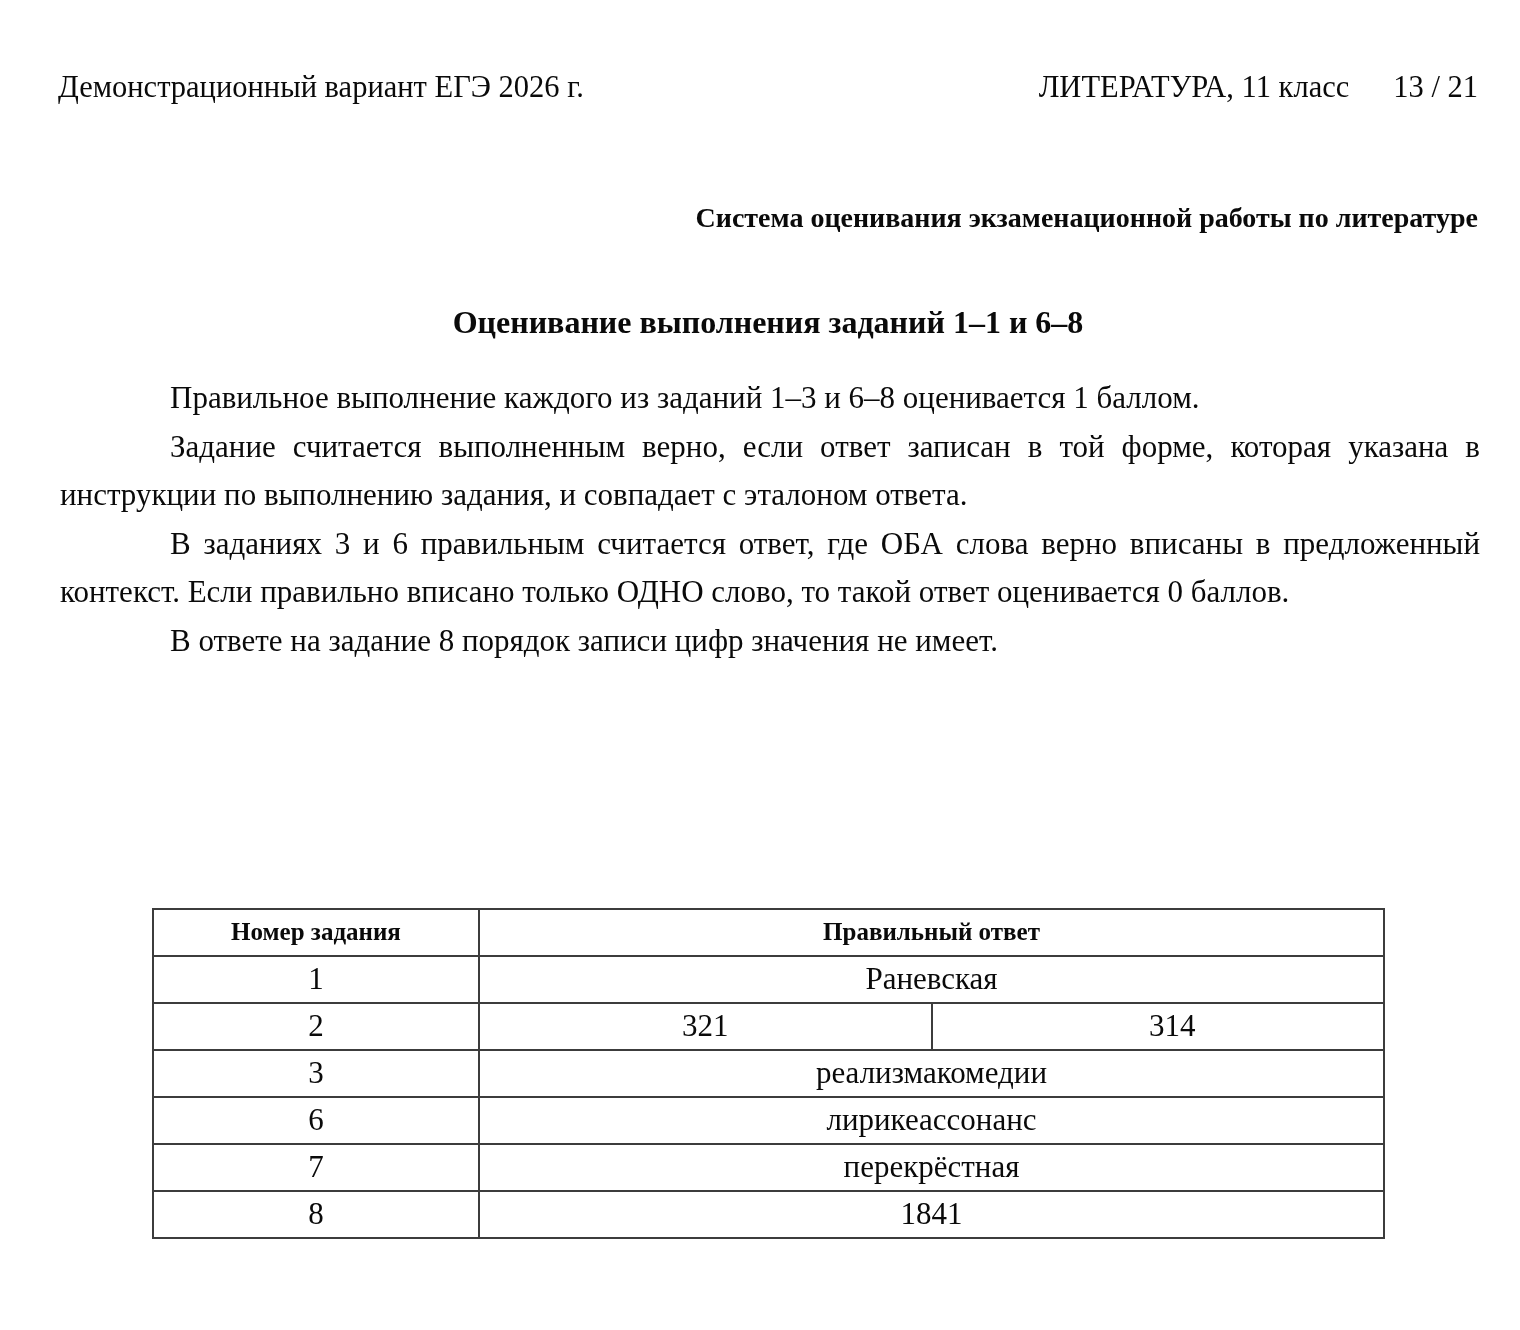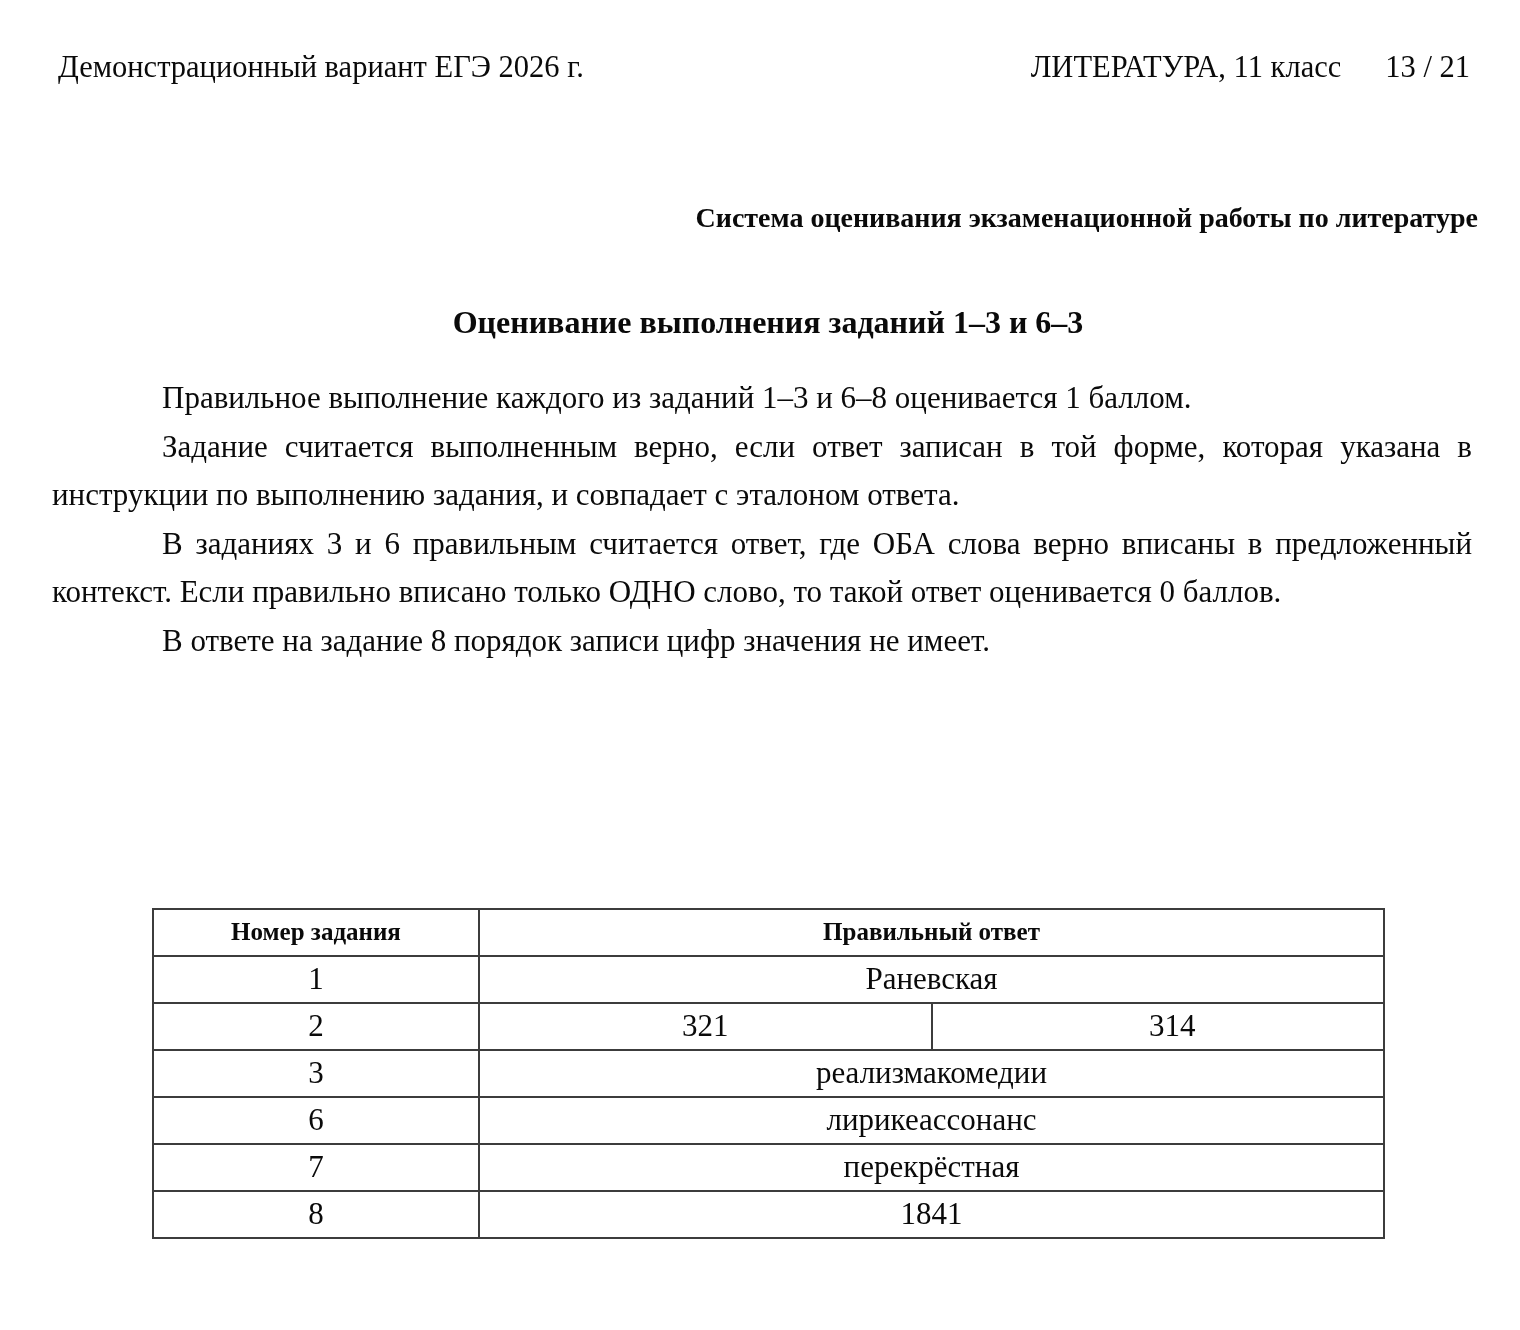--- a/index.html
+++ b/index.html
@@ -39,25 +39,26 @@
     white-space: nowrap;
   }
   .doc-header .hdr-left {
     flex: 0 0 auto;
   }
   .doc-header .hdr-spacer {
     flex: 1 1 auto;
   }
   .doc-header .hdr-subject {
     flex: 0 0 auto;
+    margin-top: 20px;
   }
   .doc-header .hdr-pagenum {
     flex: 0 0 auto;
     margin-left: 44px;
-    margin-right: 8px;
+    margin-right: 0;
   }
 
   
   .title-main {
     position: absolute;
     left: 58px;
     top: 182px;
     width: 1420px;
     text-align: right;
     font-size: 28px;
@@ -73,21 +74,21 @@
     text-align: center;
     font-size: 32px;
     font-weight: bold;
     line-height: 1.18;
     white-space: nowrap;
   }
 
   
   .body-block {
     position: absolute;
-    left: 52px;
+    left: 60px;
     top: 374px;
     width: 1420px;
     font-size: 31px;
     line-height: 48.6px;
   }
   .body-block p {
     margin: 0;
     text-align: justify;
     text-justify: inter-word;
     text-indent: 110px;
@@ -144,21 +145,21 @@
 
   <div class="doc-header">
     <span class="hdr-left">Демонстрационный вариант ЕГЭ 2026 г.</span>
     <span class="hdr-spacer"></span>
     <span class="hdr-subject">ЛИТЕРАТУРА, 11 класс</span>
     <span class="hdr-pagenum">13 / 21</span>
   </div>
 
   <h1 class="title-main">Система оценивания экзаменационной работы по литературе</h1>
 
-  <h2 class="title-sub">Оценивание выполнения заданий 1–3 и 6–3</h2>
+  <h2 class="title-sub">Оценивание выполнения заданий 1–1 и 6–8</h2>
 
   <div class="body-block">
     <p>Правильное выполнение каждого из заданий 1–3 и 6–8 оценивается 1 баллом.</p>
     <p>Задание считается выполненным верно, если ответ записан в той форме, которая указана в инструкции по выполнению задания, и совпадает с эталоном ответа.</p>
     <p>В заданиях 3 и 6 правильным считается ответ, где ОБА слова верно вписаны в предложенный контекст. Если правильно вписано только ОДНО слово, то такой ответ оценивается 0 баллов.</p>
     <p class="p-last-line-short">В ответе на задание 8 порядок записи цифр значения не имеет.</p>
   </div>
 
   <table class="answer-table">
     <colgroup>

